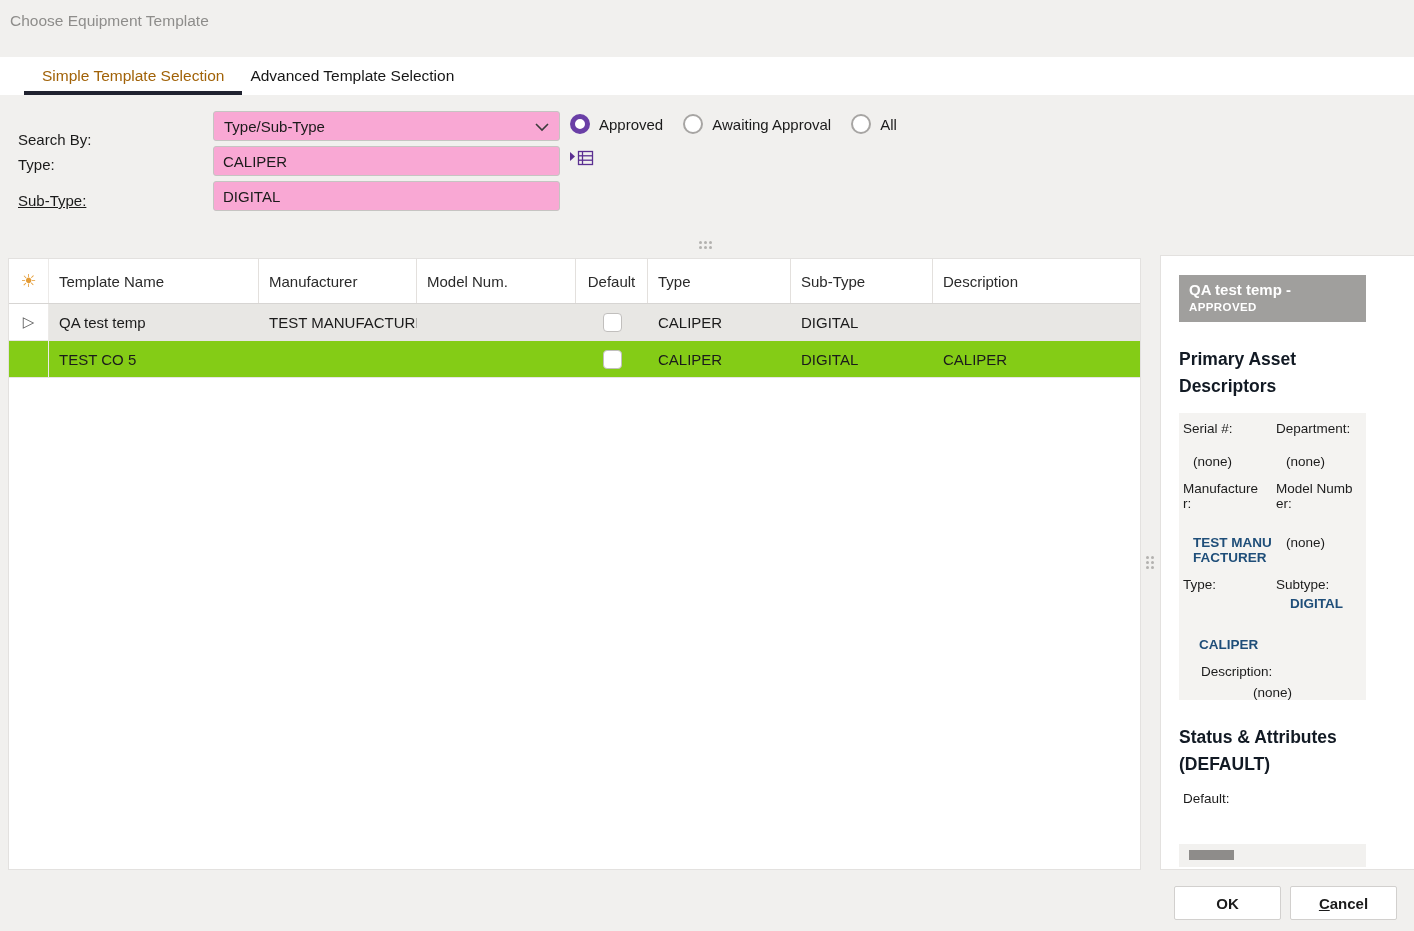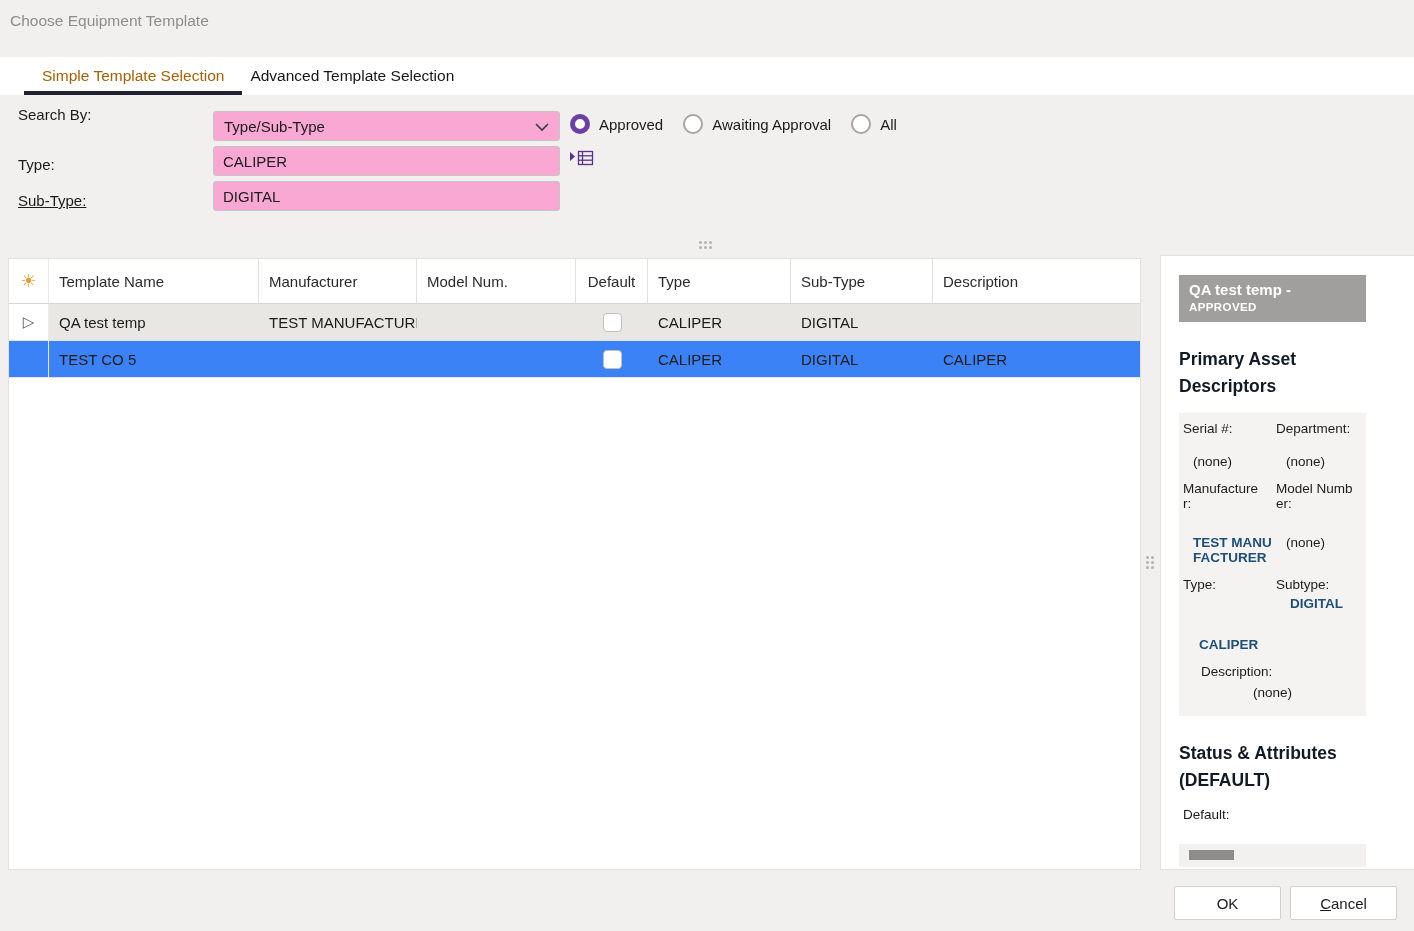--- a/index.html
+++ b/index.html
@@ -15,42 +15,42 @@
 
   
   .tab-strip { position:absolute; left:0; top:57px; width:1414px; height:38px; background:#ffffff; display:flex; padding-left:24px; }
   .tab { position:relative; display:flex; align-items:center; padding:0 18px; font-size:15.5px; color:#161616; }
   .tab + .tab { padding-left:8px; }
   .tab.active { color:#a16207; }
   .tab.active::after { content:""; position:absolute; left:0; right:0; bottom:0; height:4px; background:#20222f; }
 
   
   .search-label { position:absolute; font-size:15px; color:#1b1b1b; }
-  #lbl-searchby { left:18px; top:106px; }
+  #lbl-searchby { left:18px; top:131px; }
   #lbl-type     { left:18px; top:156px; }
   #lbl-subtype  { left:18px; top:192px;text-decoration:underline; }
   .field { position:absolute; left:213px; width:347px; height:30px; background:#f9a8d4; border:1px solid #c6c4c2; border-radius:3px; font-size:15px; font-family:inherit; color:#1b1b1b; }
   .select { top:111px; display:flex; align-items:center; justify-content:space-between; padding:0 10px; }
   input.field { padding:0 9px; }
   #type-input { top:146px; }
   #subtype-input { top:181px; }
   .lookup-icon { position:absolute; left:569px; top:147px; width:26px; height:22px; }
 
   .radio-group { position:absolute; left:570px; top:114px; display:flex; align-items:center; gap:20px; }
   .radio-item { display:flex; align-items:center; gap:9px; font-size:15px; }
   .radio { width:20px; height:20px; border-radius:50%; border:2px solid #a7a5a3; background:#fff; flex:none; }
   .radio.selected { border:5px solid #6a3fa6; }
 
   
   .grid { position:absolute; left:8px; top:258px; width:1133px; height:612px; background:#fff; border:1px solid #e3e1df; }
   .grid-header { display:flex; height:45px; border-bottom:1px solid #d7d5d3; }
   .gh-cell { display:flex; align-items:center; padding-left:10px; font-size:15px; color:#2a2a2a; border-right:1px solid #e3e0dd; overflow:hidden; white-space:nowrap; }
   .gh-cell:last-child { border-right:none; }
   .grid-row { display:flex; height:37px; border-bottom:1px solid #e7e5e3; font-size:15px; }
-  .gr-cell { display:flex; align-items:center; padding-left:10px; overflow:hidden; white-space:nowrap; background:#3b82f6; }
+  .gr-cell { display:flex; align-items:center; padding-left:10px; overflow:hidden; white-space:nowrap; background:#84cc16; }
   .grid-row.selected .gr-cell { background:#e8e7e4; }
   .grid-row.selected .gutter { background:#fff; }
   .gutter { width:40px; justify-content:center; padding-left:0; border-right:1px solid #eceae8; }
   .c-name { width:210px; } .c-manu { width:158px; } .c-model { width:159px; }
   .c-def { width:72px; justify-content:center; padding-left:0; }
   .c-type { width:143px; } .c-sub { width:142px; } .c-desc { flex:1; }
   .sun-icon { color:#e49c36; font-size:18px; line-height:1; }
   .row-arrow { color:#5c5c5c; font-size:15px; }
   .checkbox { width:19px; height:19px; border:1px solid #c1bfbd; border-radius:4px; background:#fff; }
 
@@ -58,40 +58,40 @@
   .dots-h { position:absolute; left:699px; top:241px; display:grid; grid-template-columns:repeat(3,5px); grid-template-rows:repeat(2,5px); }
   .dots-v { position:absolute; left:1146px; top:556px; display:grid; grid-template-columns:repeat(2,5px); grid-template-rows:repeat(3,5px); }
   .dot { width:3px; height:3px; border-radius:50%; background:#b3b1af; }
 
   
   .details { position:absolute; left:1160px; top:255px; width:292px; height:615px; background:#fff; border:1px solid #e3e1df; overflow:hidden; }
   .d-header { margin:19px 0 0 18px; width:187px; height:47px; background:#a09f9d; color:#fff; padding:6px 10px; }
   .d-header .t1 { font-size:15px; font-weight:bold; white-space:nowrap; }
   .d-header .t2 { font-size:11.5px; font-weight:bold; letter-spacing:.4px; margin-top:3px; }
   .d-h { margin:24px 40px 0 18px; width:190px; font-size:17.5px; font-weight:bold; color:#121a24; line-height:1.55; }
-  .fields { margin:13px 0 0 18px; width:187px; background:#f4f3f1; padding:8px 0 16px; font-size:13.5px; color:#1c1c1c; }
+  .fields { margin:13px 0 0 18px; width:187px; background:#f4f3f1; padding:8px 0 0; font-size:13.5px; color:#1c1c1c; }
   .frow { display:flex; }
   .fc { width:93px; padding-left:4px; }
   .fc.r { width:94px; }
   .fvalue { padding-left:14px; }
   .wrapb { word-break:break-all; }
   .lab-narrow { width:78px; word-break:break-all; }
   .blue { color:#1f4e79; font-weight:bold; }
   .mt18 { margin-top:18px; } .mt24 { margin-top:24px; } .mt12 { margin-top:12px; } .mt4 { margin-top:4px; }
   .caliper-val { margin:26px 0 0 20px; }
   .desc-label { margin:12px 0 0 22px; }
   .desc-val { margin-top:6px; width:187px; text-align:center; }
   .d-default { margin:12px 0 0 22px; font-size:13.5px; }
   .vscroll { position:absolute; right:7px; top:17px; width:15px; height:573px; background:#f5f4f2; }
   .vthumb { position:absolute; left:1px; top:11px; width:13px; height:117px; background:#a9a7a5; }
   .hscroll { position:absolute; left:18px; bottom:2px; width:187px; height:23px; background:#f2f1ef; }
   .hthumb { position:absolute; left:10px; top:6px; width:45px; height:10px; background:#8e8c8a; }
 
   
-  .btn { position:absolute; top:886px; width:107px; height:34px; background:#fff; border:1px solid #d2d0ce; border-radius:2px; font-size:15px; font-family:inherit; color:#1b1b1b; }
+  .btn { position:absolute; top:886px; width:107px; height:34px; background:#fff; border:1px solid #d2d0ce; border-radius:2px; font-size:15px; font-family:inherit; color:#1b1b1b;font-weight:bold; }
   #ok-btn { left:1174px; }
   #cancel-btn { left:1290px; }
   .accel { text-decoration:underline; }
 </style>
 </head>
 <body>
 
 <div class="window-title">Choose Equipment Template</div>
 
 <div class="tab-strip">

